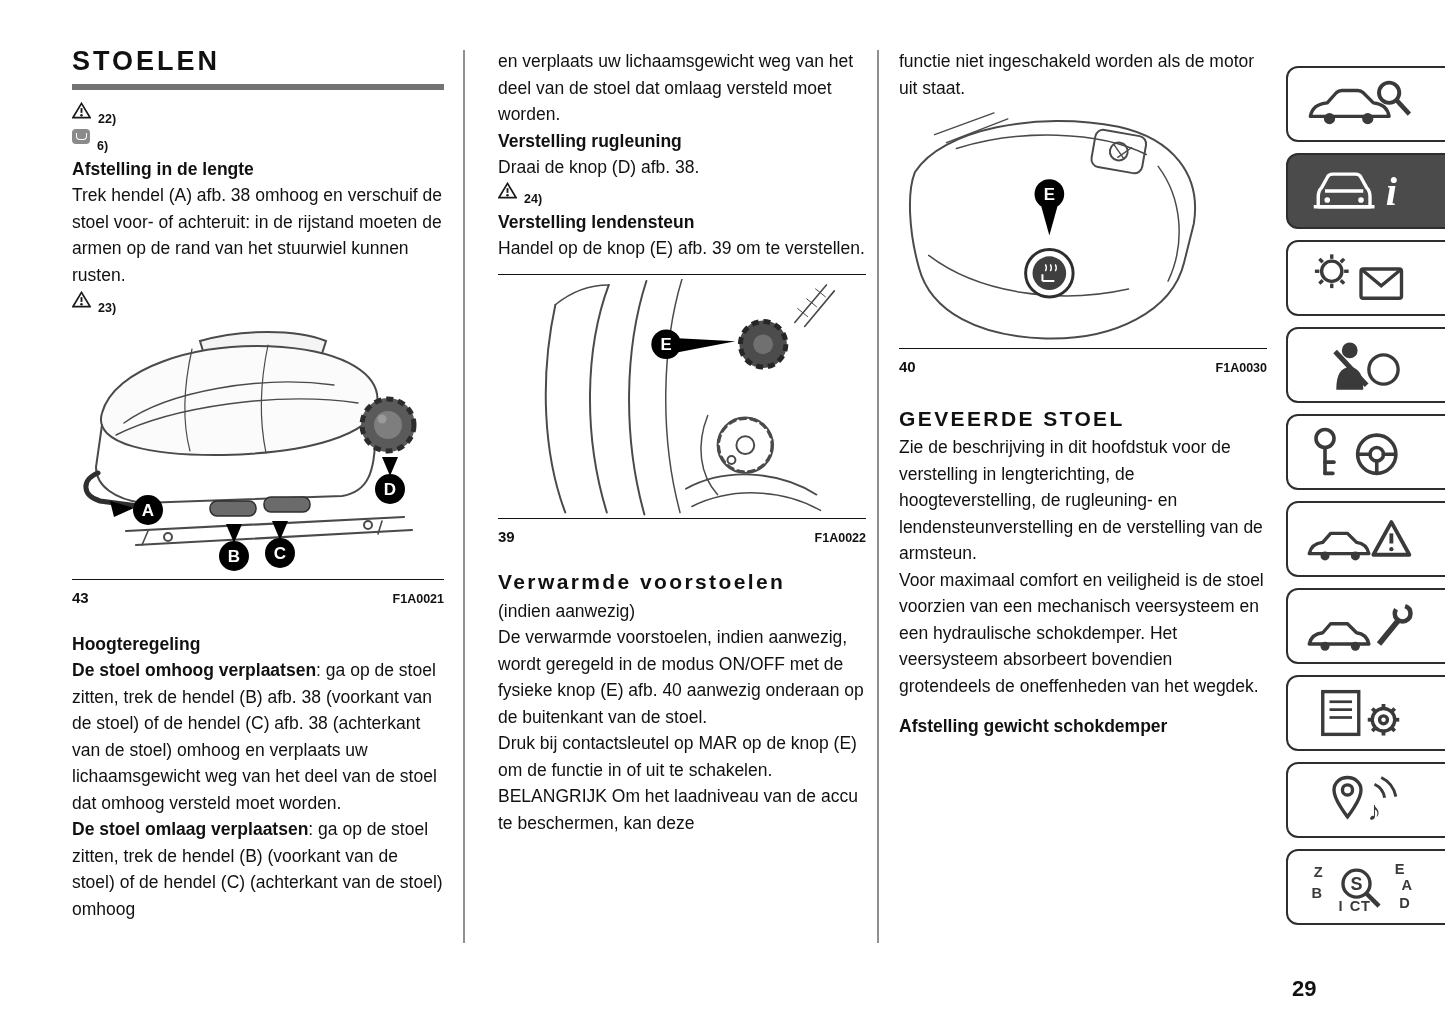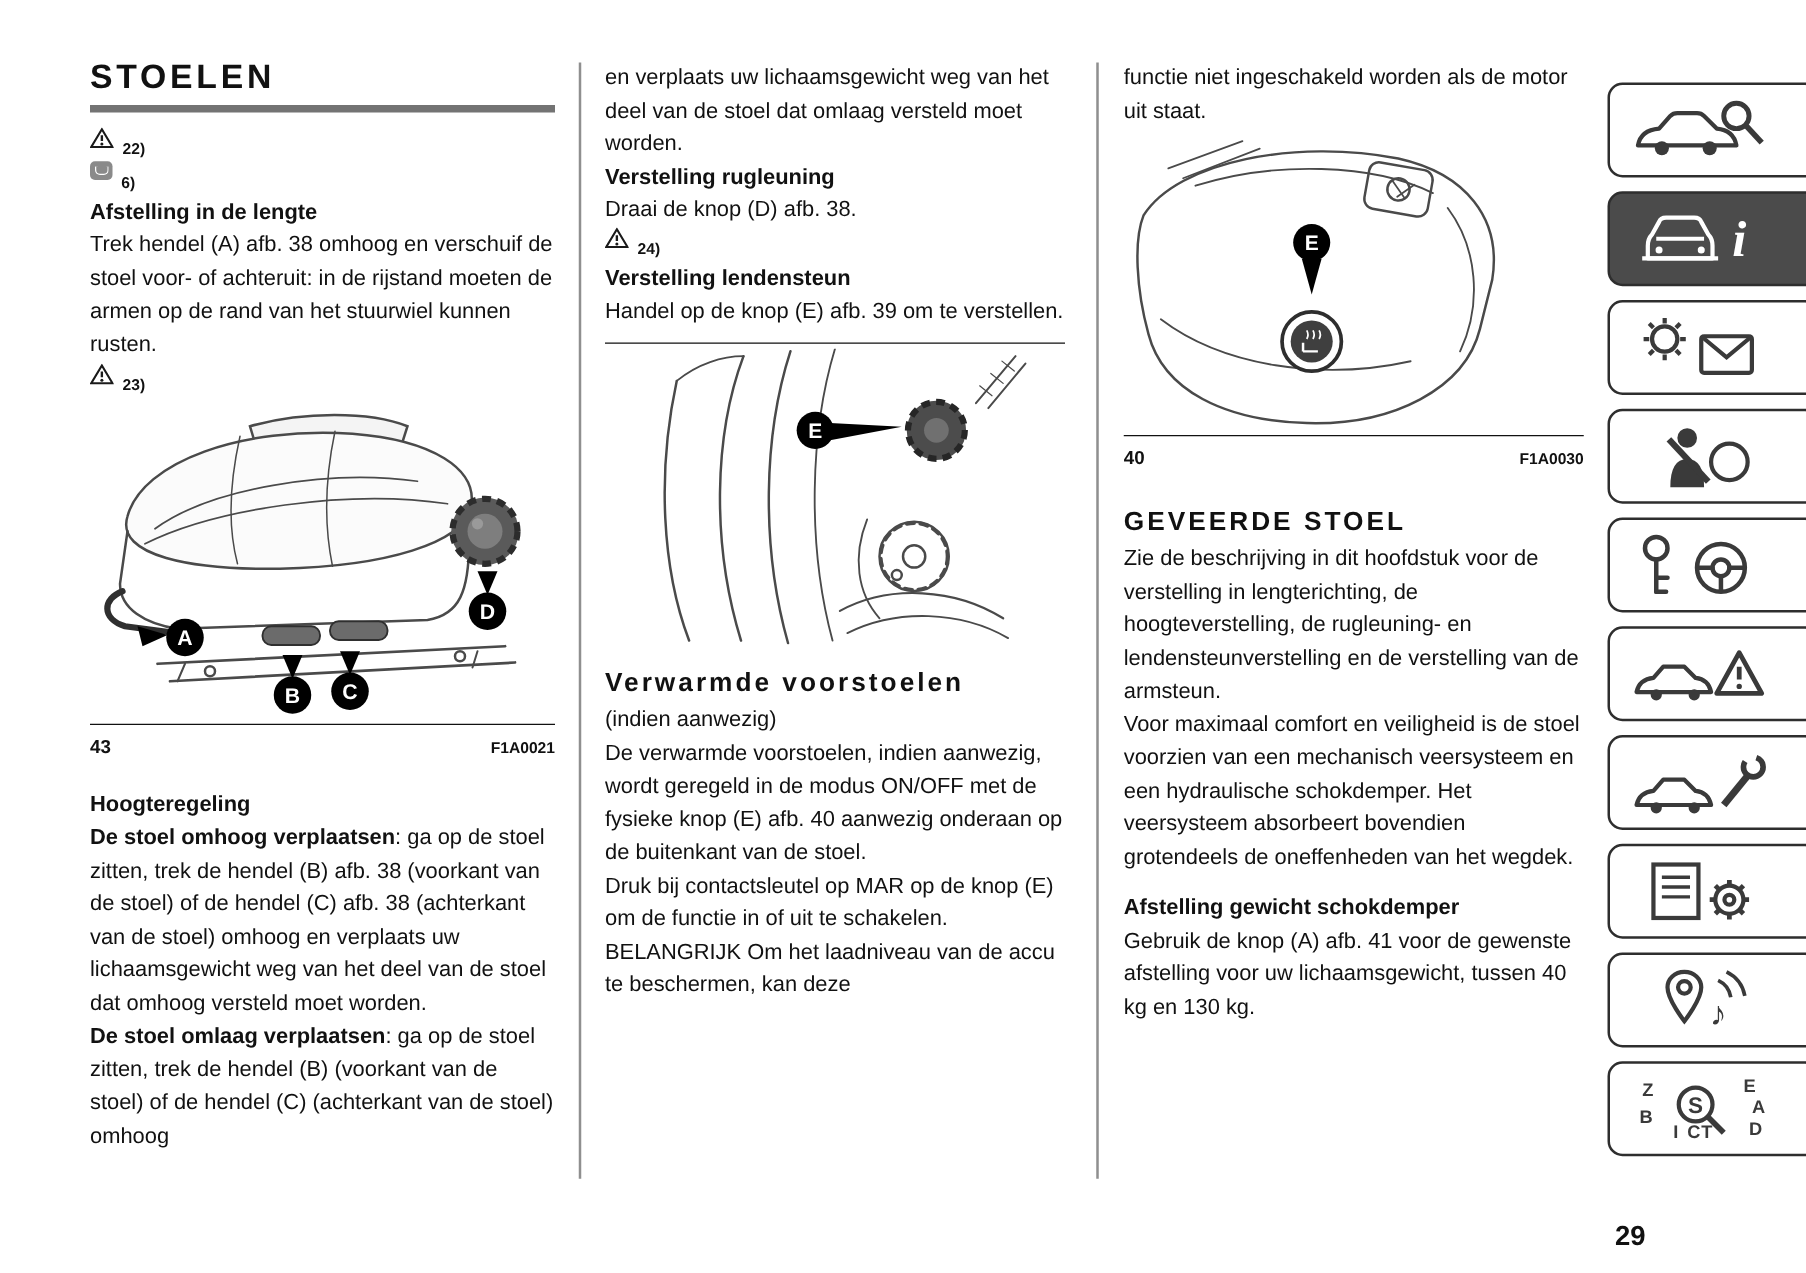--- a/index.html
+++ b/index.html
@@ -2,21 +2,21 @@
 <html><head>
 <meta charset="utf-8">
 <style>
   * { margin:0; padding:0; box-sizing:border-box; }
   html,body { background:#ffffff; }
   body { width:1445px; height:1018px; font-family:"Liberation Sans", sans-serif; color:#111; }
   .page { position:relative; width:1445px; height:1018px; overflow:hidden; background:#fff; }
 
   .col { position:absolute; top:48px; font-size:17.5px; line-height:26.5px; }
   .col1 { left:72px;  width:372px; }
-  .col2 { left:484px; width:368px; }
+  .col2 { left:498px; width:368px; }
   .col3 { left:899px; width:368px; }
   .vdivider { position:absolute; top:50px; width:1.5px; height:893px; background:#8f8f8f; }
   .d1 { left:463px; } .d2 { left:877px; }
 
   .page-title { font-size:27px; font-weight:bold; letter-spacing:3px; padding-bottom:9px;
                 border-bottom:6px solid #737373; margin-bottom:12px; }
   .sec-title  { font-size:21px; font-weight:bold; letter-spacing:2.4px; margin:16px 0 2px 0; }
   .heading    { font-weight:bold; }
   .b { font-weight:bold; }
   p { margin:0; }
@@ -180,20 +180,24 @@
           <circle cx="268" cy="66" r="24" fill="#4c4c4c"></circle>
           <circle cx="268" cy="66" r="23" fill="none" stroke="#262626" stroke-width="5" stroke-dasharray="7 5"></circle>
           <circle cx="268" cy="66" r="10" fill="#707070"></circle>
         </g>
         <g fill="#000" font-size="17" font-weight="bold" class="callout-text">
           <polygon points="182,60 240,63 182,74"></polygon>
           <circle cx="170" cy="66" r="15"></circle>
           <text x="170" y="72" fill="#fff" text-anchor="middle">E</text>
         </g>
       </svg>
+      <figcaption class="figcap">
+        <span class="fignum">39</span>
+        <span class="figcode">F1A0022</span>
+      </figcaption>
     </figure>
 
     <h2 class="sec-title">Verwarmde voorstoelen</h2>
     <p>(indien aanwezig)</p>
     <p>De verwarmde voorstoelen, indien aanwezig, wordt geregeld in de modus ON/OFF met de fysieke knop (E) afb. 40 aanwezig onderaan op de buitenkant van de stoel.</p>
     <p>Druk bij contactsleutel op MAR op de knop (E) om de functie in of uit te schakelen.</p>
     <p>BELANGRIJK Om het laadniveau van de accu te beschermen, kan deze</p>
   </div>
 
   <div class="vdivider d2"></div>
@@ -230,21 +234,20 @@
       <figcaption class="figcap">
         <span class="fignum">40</span>
         <span class="figcode">F1A0030</span>
       </figcaption>
     </figure>
 
     <h2 class="sec-title" style="margin-top:24px;">GEVEERDE STOEL</h2>
     <p>Zie de beschrijving in dit hoofdstuk voor de verstelling in lengterichting, de hoogteverstelling, de rugleuning- en lendensteunverstelling en de verstelling van de armsteun.</p>
     <p>Voor maximaal comfort en veiligheid is de stoel voorzien van een mechanisch veersysteem en een hydraulische schokdemper. Het veersysteem absorbeert bovendien grotendeels de oneffenheden van het wegdek.</p>
     <p class="heading mt-md">Afstelling gewicht schokdemper</p>
-    <p>Gebruik de knop (A) afb. 41 voor de gewenste afstelling voor uw lichaamsgewicht, tussen 40 kg en 130 kg.</p>
   </div>
 
   <div class="sidebar">
 
     <div class="navbox">
       <svg viewBox="0 0 100 48">
         <g stroke="currentColor" fill="none" stroke-width="3" stroke-linejoin="round">
           <path d="M5,35 q2,-11 15,-12 l8,-9 q2,-2 5,-2 h14 q3,0 5,2 l9,9 q12,1 14,12 z"></path>
           <circle cx="75" cy="14" r="9" stroke-width="3.5"></circle>
           <line x1="82" y1="21" x2="93" y2="33" stroke-width="4"></line>

